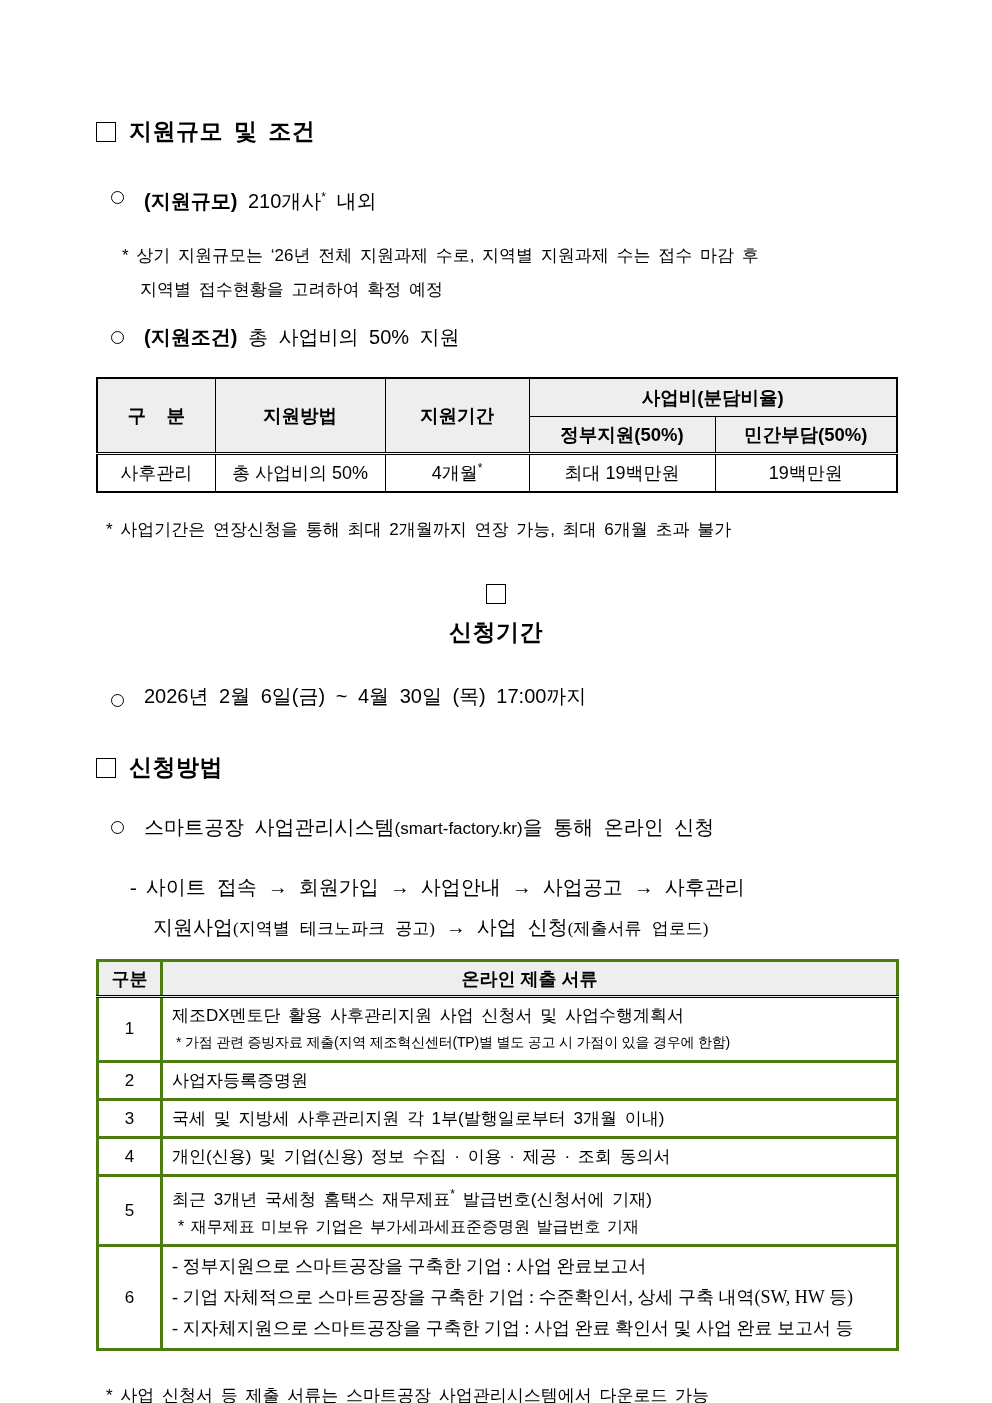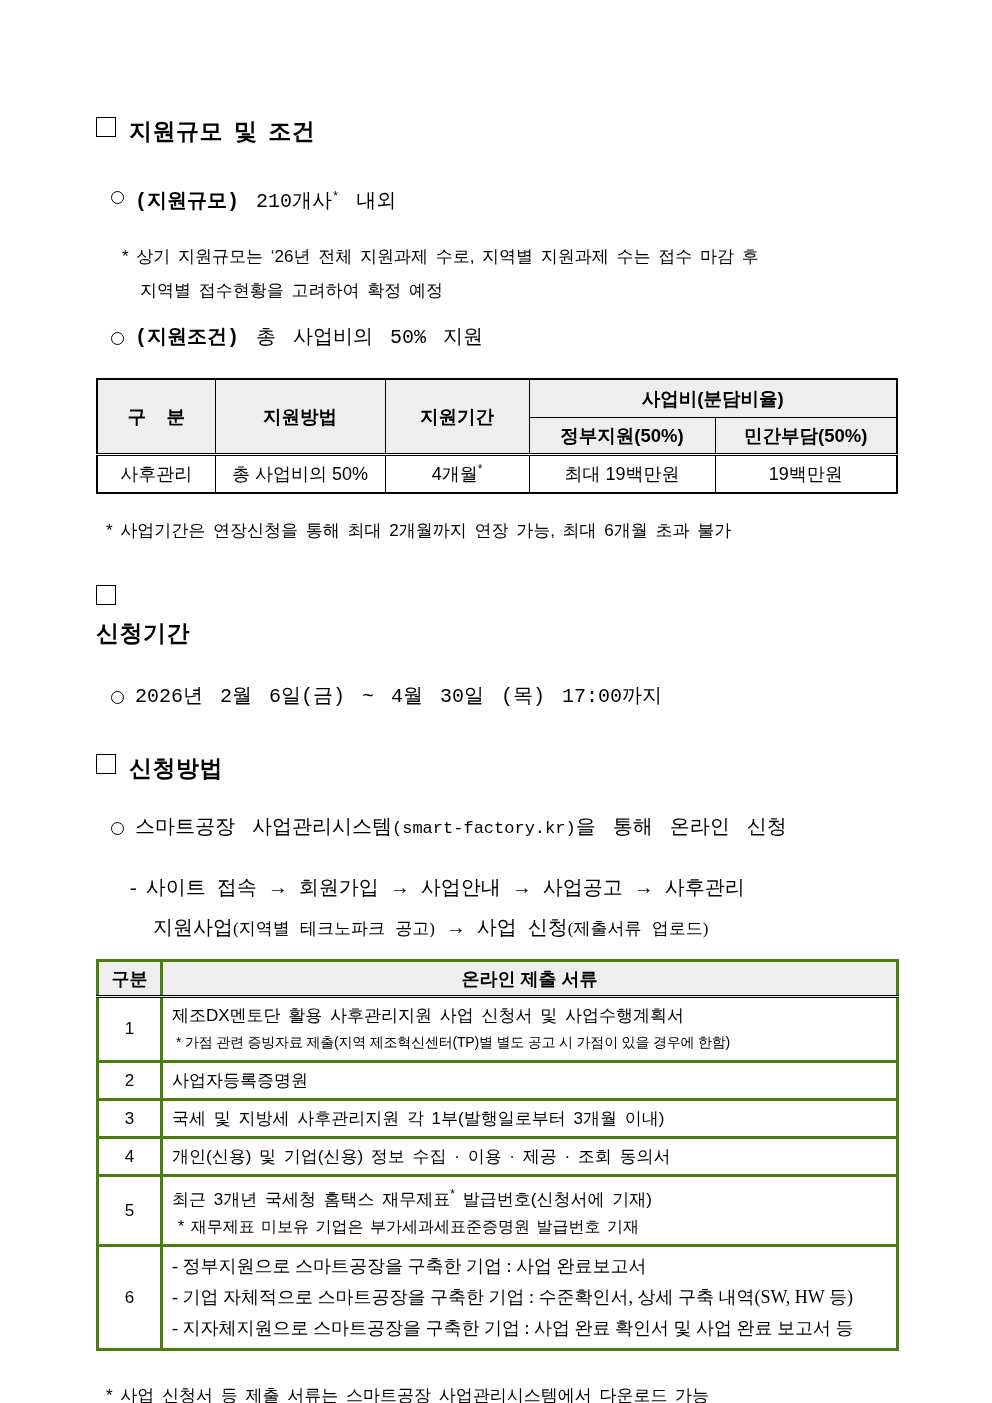--- a/index.html
+++ b/index.html
@@ -6,33 +6,33 @@
   html, body { background: #ffffff; }
   .page {
     width: 992px; height: 1403px; background: #ffffff; color: #000;
     position: relative; overflow: hidden; margin: 0 auto;
     font-family: "Liberation Sans", sans-serif;
   }
   .content { padding: 116px 96px 0 96px; }
 
   
   .sec-h {
-    display: flex; gap: 13px;
+    display: flex; align-items: center; gap: 13px;
     font-family: "Liberation Sans", sans-serif;
     font-size: 23px; font-weight: bold; letter-spacing: 0.5px; word-spacing: 4px;
   }
   .sq {
     width: 20px; height: 20px; border: 1.5px solid #000; flex: 0 0 auto;
     background: #fff; margin-top: 1px;
   }
 
   
   .b-item {
-    display: flex; gap: 11px; margin-left: 15px;
-    font-family: Liberation Mono, monospace;
+    display: flex; gap: 20px; margin-left: 15px;
+    font-family: Liberation Sans, sans-serif;
     font-size: 20px; line-height: 28px; word-spacing: 5px; white-space: nowrap;
   }
   .circ {
     width: 13px; height: 13px; border: 1.2px solid #000; border-radius: 50%;
     flex: 0 0 auto; margin-top: 8px; background: #fff;
   }
   .b-item b { font-weight: bold; }
   .sup { font-size: 12px; vertical-align: 7px; }
   .paren-sm { font-size: 17px; }
 
@@ -81,21 +81,21 @@
     text-align: center; font-family: "Liberation Serif", serif;
     font-size: 17px; letter-spacing: 3px; margin-top: 30px;
   }
 
   
   .mt-item1 { margin-top: 36px; }
   .mt-note1 { margin-top: 24px; margin-left: 26px; }
   .mt-item2 { margin-top: 16px; }
   .mt-note2 { margin-top: 20px; margin-left: 10px; }
   .mt-h2 { margin-top: 36px; flex-direction: column; }
-  .mt-date { margin-top: 34px; }
+  .mt-date { margin-top: 34px; align-items: center; }
   .mt-h3 { margin-top: 42px; }
   .mt-online { margin-top: 30px; }
   .mt-flow { margin-top: 24px; }
   .mt-note3 { margin-top: 28px; margin-left: 10px; }
 </style>
 </head>
 <body>
 
 <div class="page">
   <div class="content">

